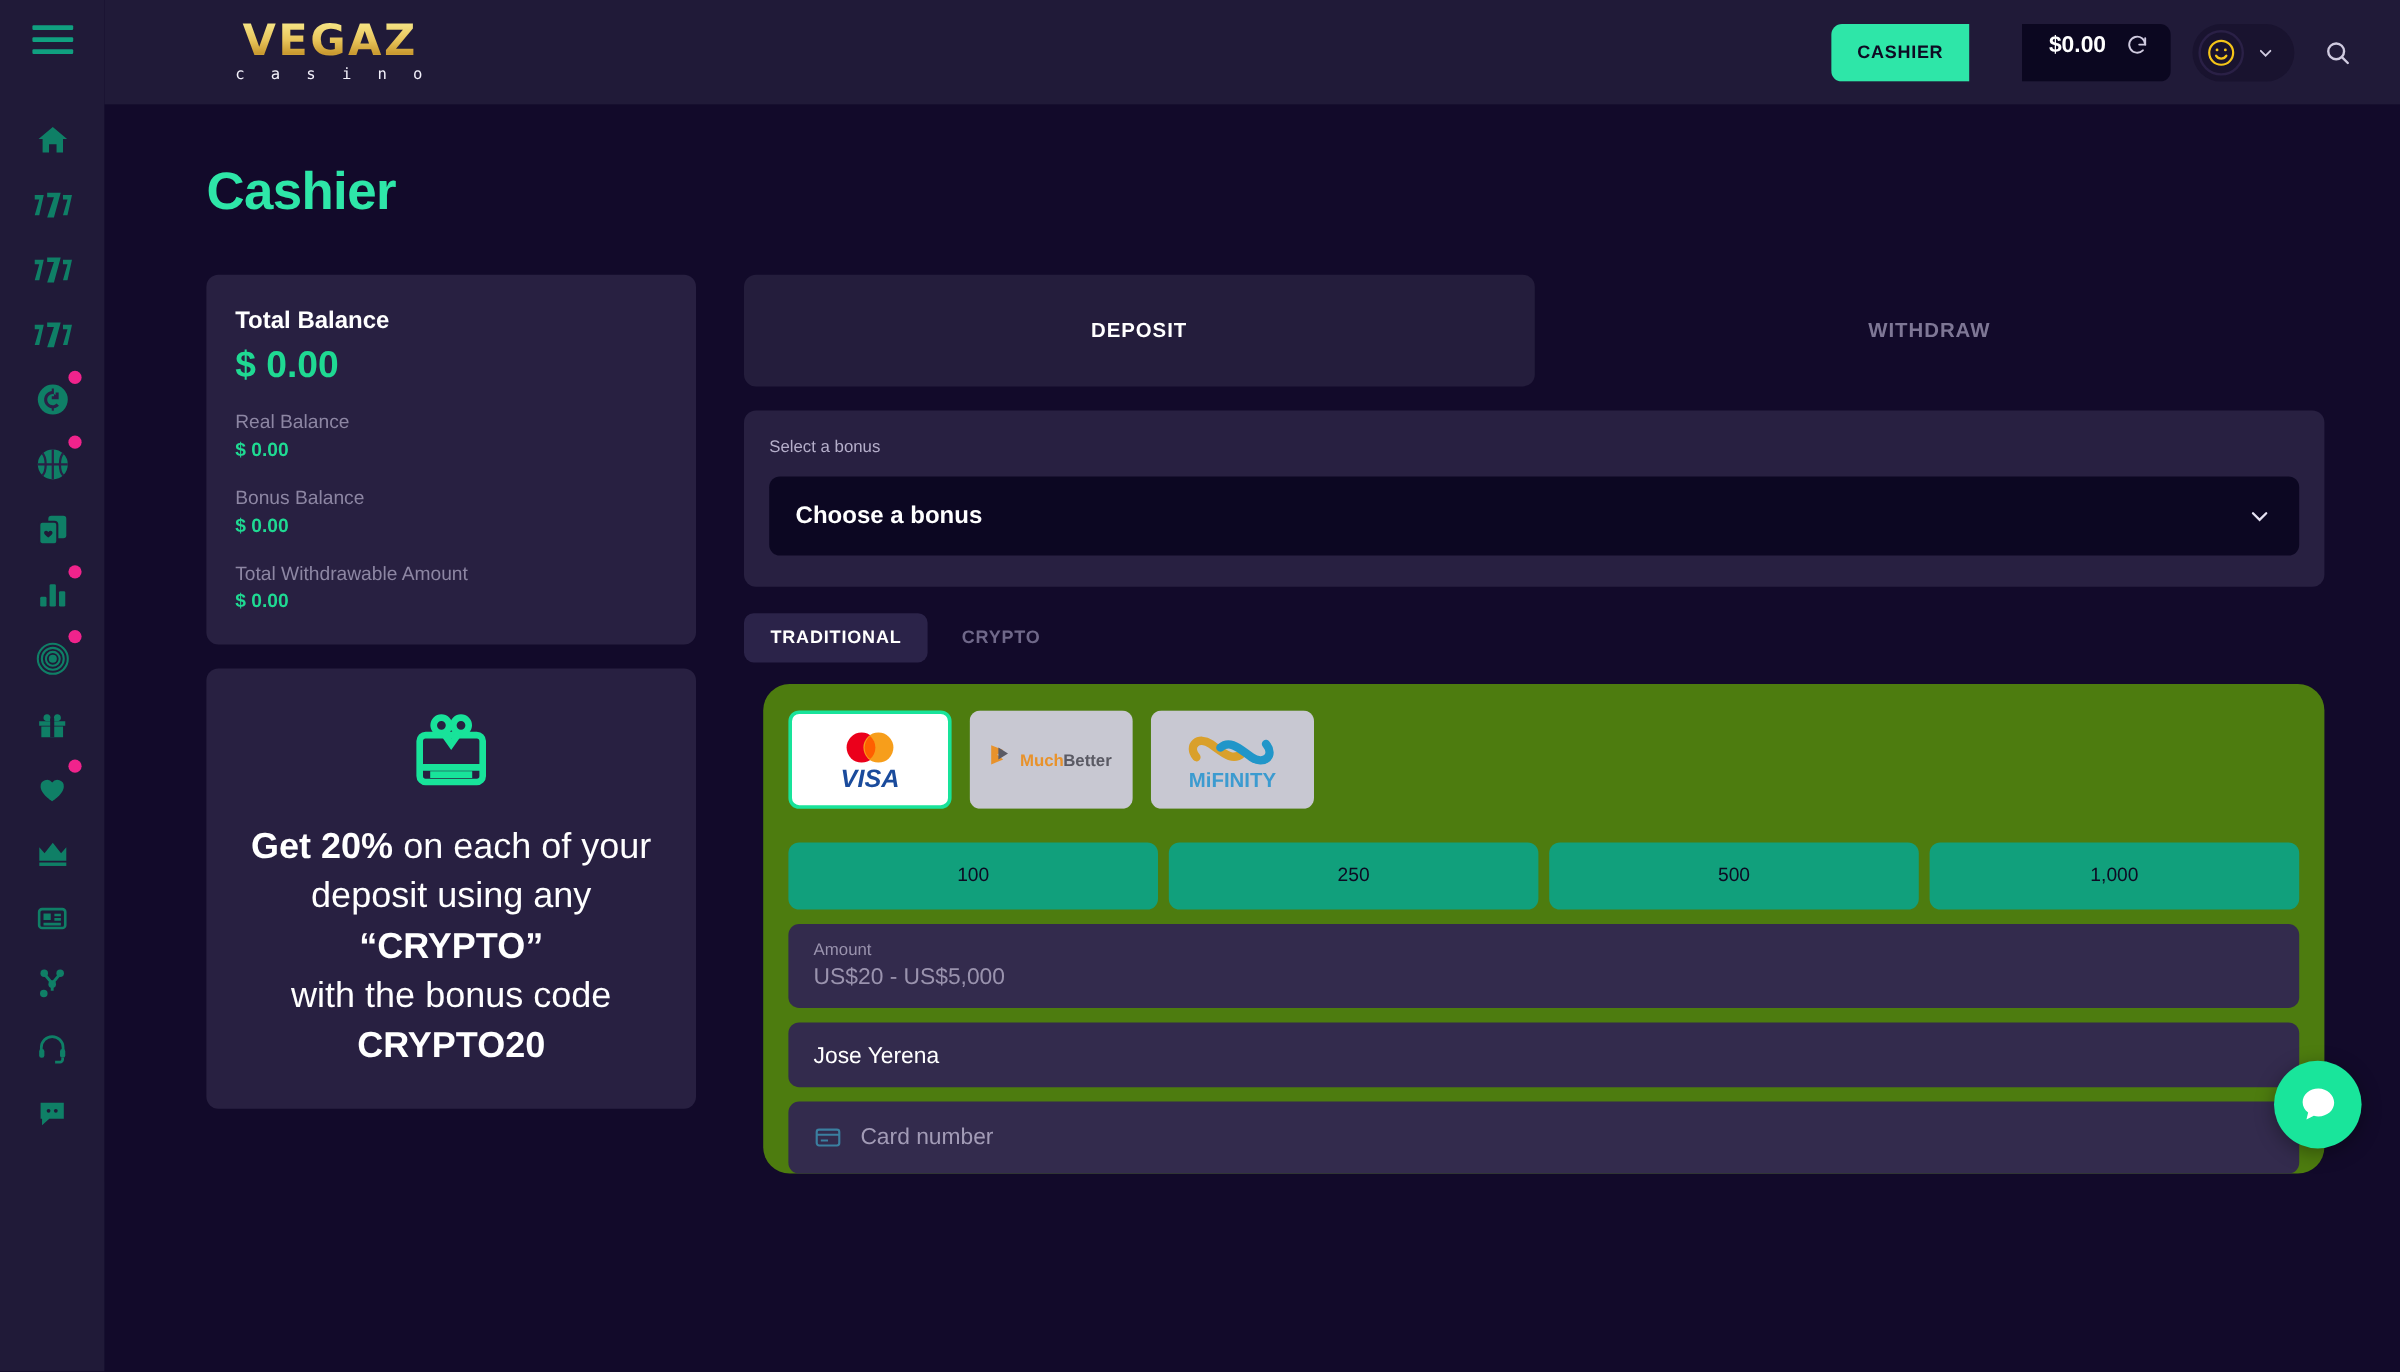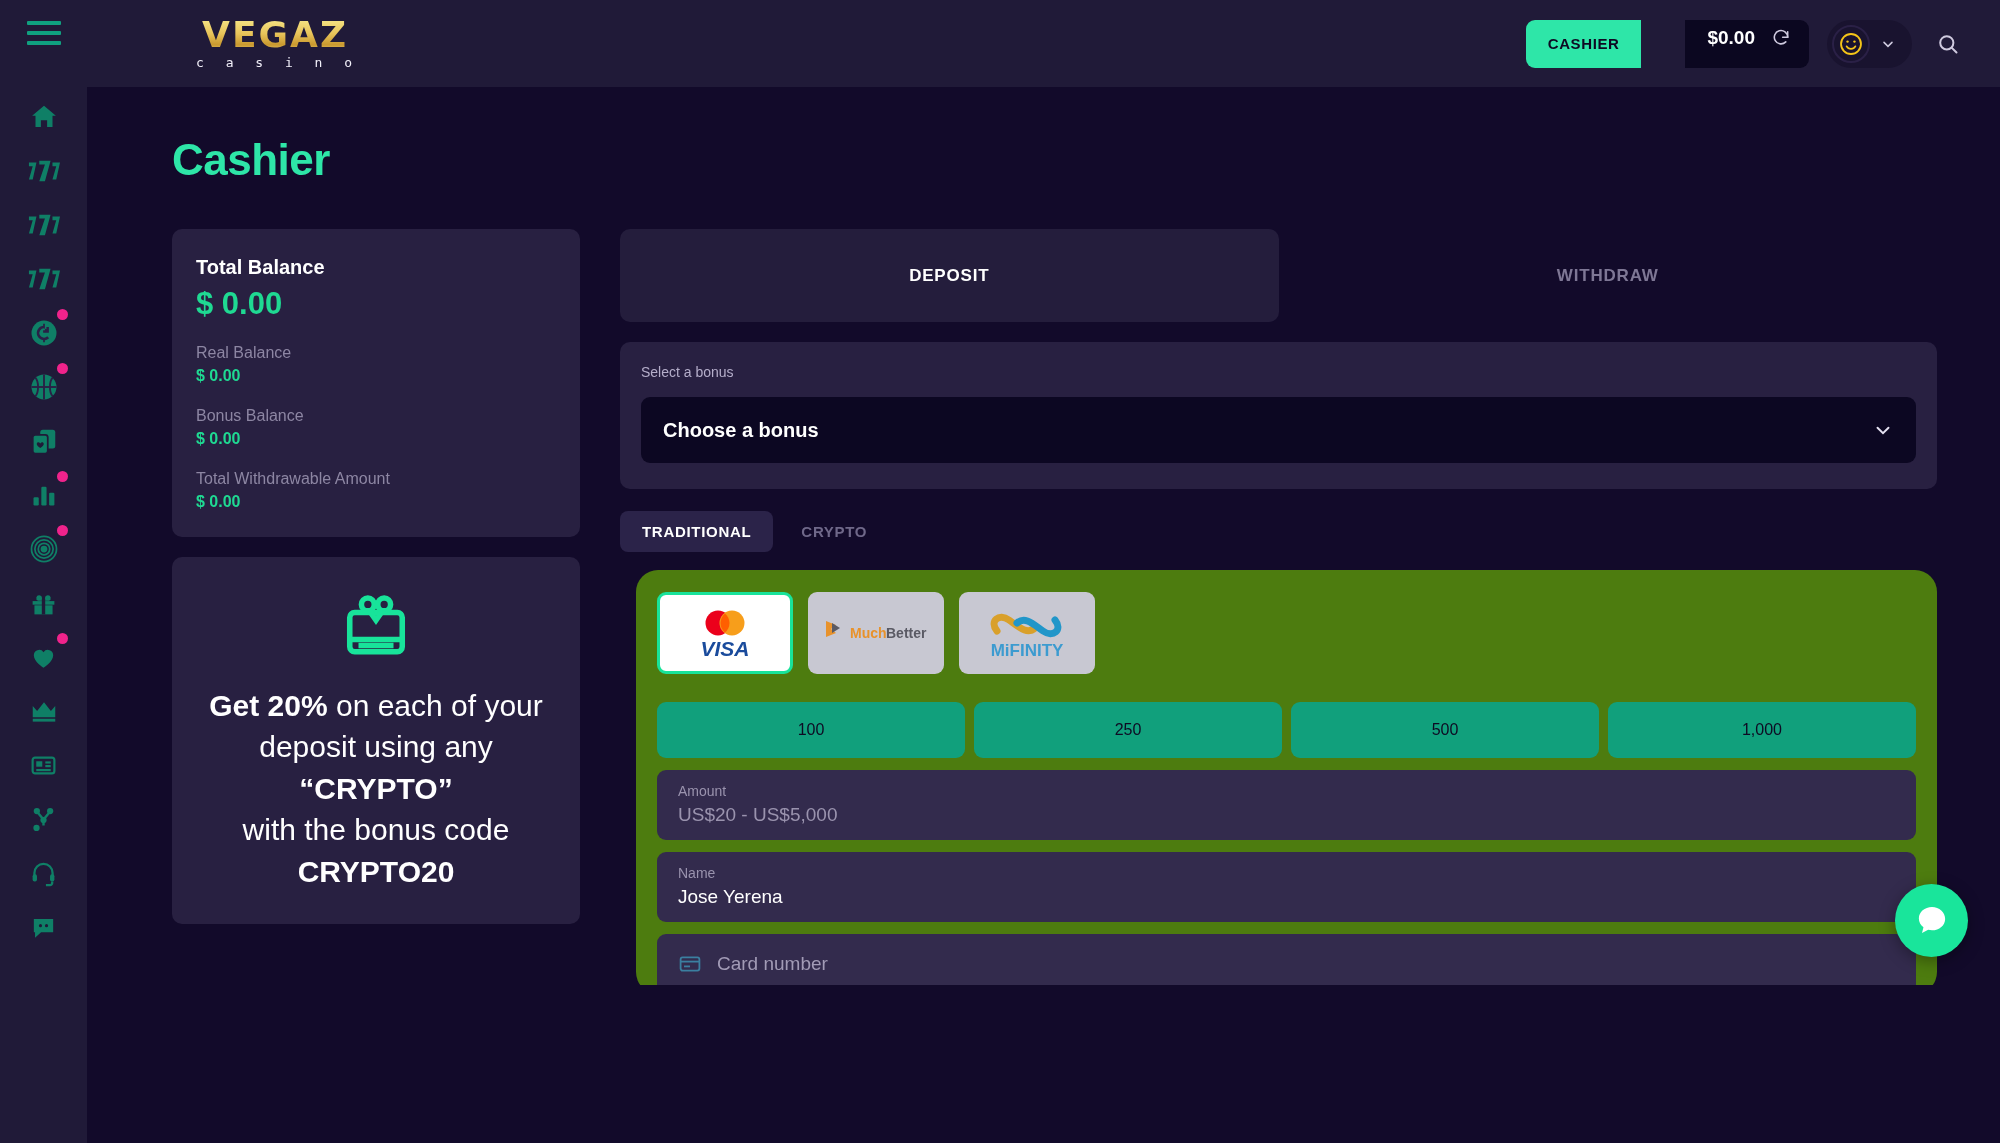--- a/index.html
+++ b/index.html
@@ -488,21 +488,20 @@
               <div class="qa-btn">500</div>
               <div class="qa-btn">1,000</div>
             </div>
 
             <div class="field">
               <div class="field-label">Amount</div>
               <div class="field-value placeholder">US$20 - US$5,000</div>
             </div>
 
             <div class="field">
-              <div class="field-label">Name</div>
               <div class="field-value">Jose Yerena</div>
             </div>
 
             <div class="field-inline">
               <svg width="24" height="24" viewBox="0 0 24 24" fill="none" stroke="#3B7FA0" stroke-width="1.8">
                   <rect x="2.6" y="5.4" width="18.8" height="13.2" rx="2"></rect>
                   <line x1="2.6" y1="9.6" x2="21.4" y2="9.6"></line>
                   <line x1="6" y1="14.4" x2="12" y2="14.4"></line>
                 </svg>
               <span class="field-inline-text">Card number</span>

